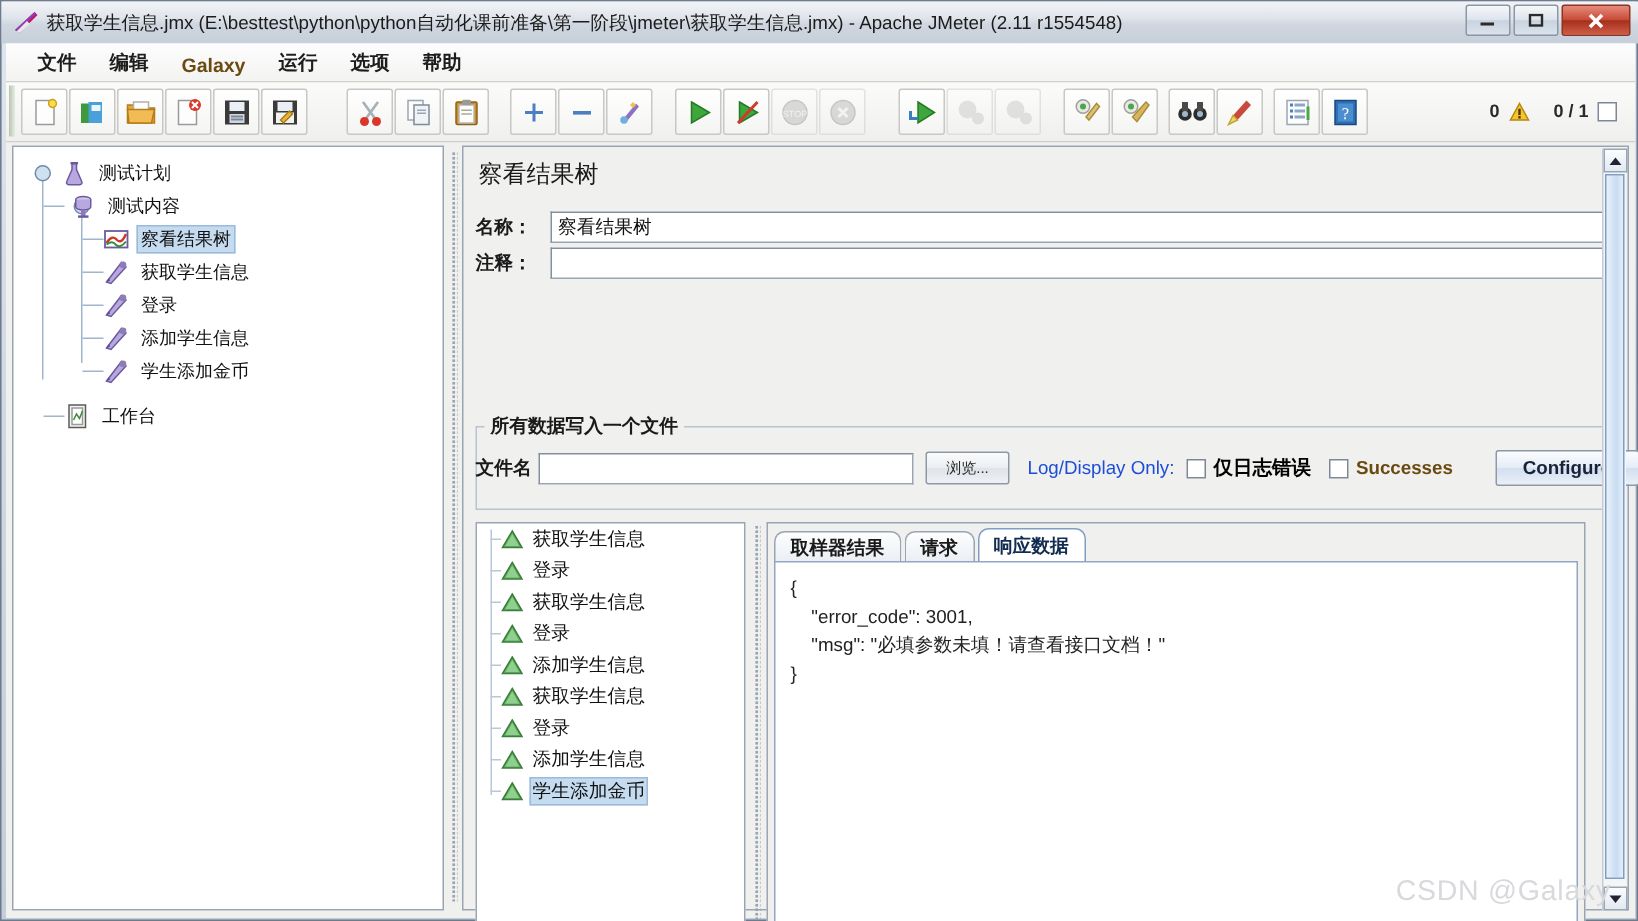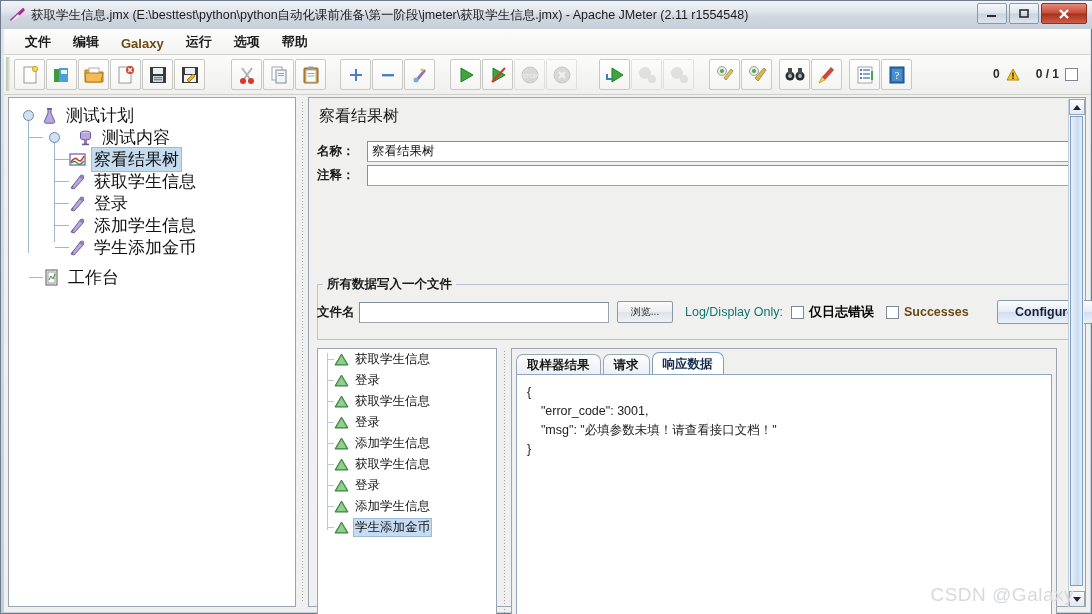--- a/index.html
+++ b/index.html
@@ -104,21 +104,21 @@
     position:absolute;left:3px;top:4px;width:4px;height:500px;
     background-image:radial-gradient(#9aa3b0 40%,transparent 41%);
     background-size:3px 3px;
   }
   .right-panel{
     position:absolute;left:304px;top:2px;width:778px;height:510px;
     background:#f0f0ef;border:1px solid #9aa5b4;box-sizing:border-box;
   }
 
   
-  .tree{position:relative;padding:6px 0 0 0;font-size:17px;}
+  .tree{position:relative;padding:6px 0 0 0;font-size:12px;}
   .tnode{position:relative;height:22px;display:flex;align-items:center;}
   .tnode .tlabel{
     padding:1px 3px;white-space:nowrap;color:#111;
     font-family:"Liberation Sans","DejaVu Sans",sans-serif;
   }
   .tnode .tlabel.sel{background:#c5dbf0;border:1px solid #9cbada;padding:0 2px;}
   .tico{width:17px;height:17px;margin-right:5px;flex:none;position:relative;}
   .thandle{
     position:absolute;width:9px;height:9px;border:1px solid #6f8aa8;border-radius:50%;
     background:#cfe0f0;
@@ -502,21 +502,21 @@
               <span style="width:24px;display:inline-block;"></span>
               <span class="tico">
                 <svg width="17" height="17" viewBox="0 0 17 17">
                     <path d="M7 2 h3 v4 l3.5 8 a1.5 1.5 0 0 1 -1.3 2.2 H4.8 a1.5 1.5 0 0 1 -1.3 -2.2 L7 6 Z" fill="#b9a8e0" stroke="#6d5a9e"></path>
                     <rect x="6" y="1" width="5" height="1.6" fill="#6d5a9e"></rect>
                   </svg>
               </span>
               <span class="tlabel">测试计划</span>
             </div>
 
-            <div class="tnode" style="padding-left:44px;">
+            <div class="tnode" style="padding-left:14px;">
               <span class="thandle" style="left:40px;top:6px;"></span>
               <span class="tline-h" style="left:20px;top:11px;width:14px;"></span>
               <span style="width:24px;display:inline-block;"></span>
               <span class="tico">
                 <svg width="17" height="17" viewBox="0 0 17 17">
                     <ellipse cx="8.5" cy="4" rx="5" ry="2" fill="#cfc6e8" stroke="#6d5a9e"></ellipse>
                     <path d="M3.5 4 v5 a5 2 0 0 0 10 0 V4" fill="#b9a8e0" stroke="#6d5a9e"></path>
                     <rect x="7" y="11" width="3" height="4" fill="#8d7cb8"></rect>
                     <rect x="5" y="14.6" width="7" height="1.6" fill="#6d5a9e"></rect>
                   </svg>
@@ -617,21 +617,21 @@
             <span class="txt-input inset" style="width:702px;"></span>
           </div>
 
           <div class="groupbox"></div>
           <div class="groupbox-title">所有数据写入一个文件</div>
 
           <div class="form-row" style="top:203px;width:799px;">
             <span class="form-lbl" style="width:42px;">文件名</span>
             <span class="txt-input inset" style="width:250px;"></span>
             <span class="btn small" style="width:56px;height:22px;margin-left:8px;">浏览...</span>
-            <span style="margin-left:12px;font-size:12.5px;color:#0f766e;">Log/Display Only:</span>
+            <span style="margin-left:12px;font-size:12.5px;color:#1d4ed8;">Log/Display Only:</span>
             <span class="chk" style="margin-left:8px;"></span>
             <span style="margin-left:5px;font-size:13px;font-weight:bold;">仅日志错误</span>
             <span class="chk" style="margin-left:12px;"></span>
             <span style="margin-left:5px;font-size:12.5px;font-weight:bold;color:#6b4a12;">Successes</span>
             <span class="btn" style="width:96px;height:24px;margin-left:28px;font-weight:bold;">Configure</span>
           </div>
 
           <div class="results-box">
             <div class="tline-v" style="left:9px;top:4px;width:1px;height:177px;background:#b6c8da;"></div>
 

